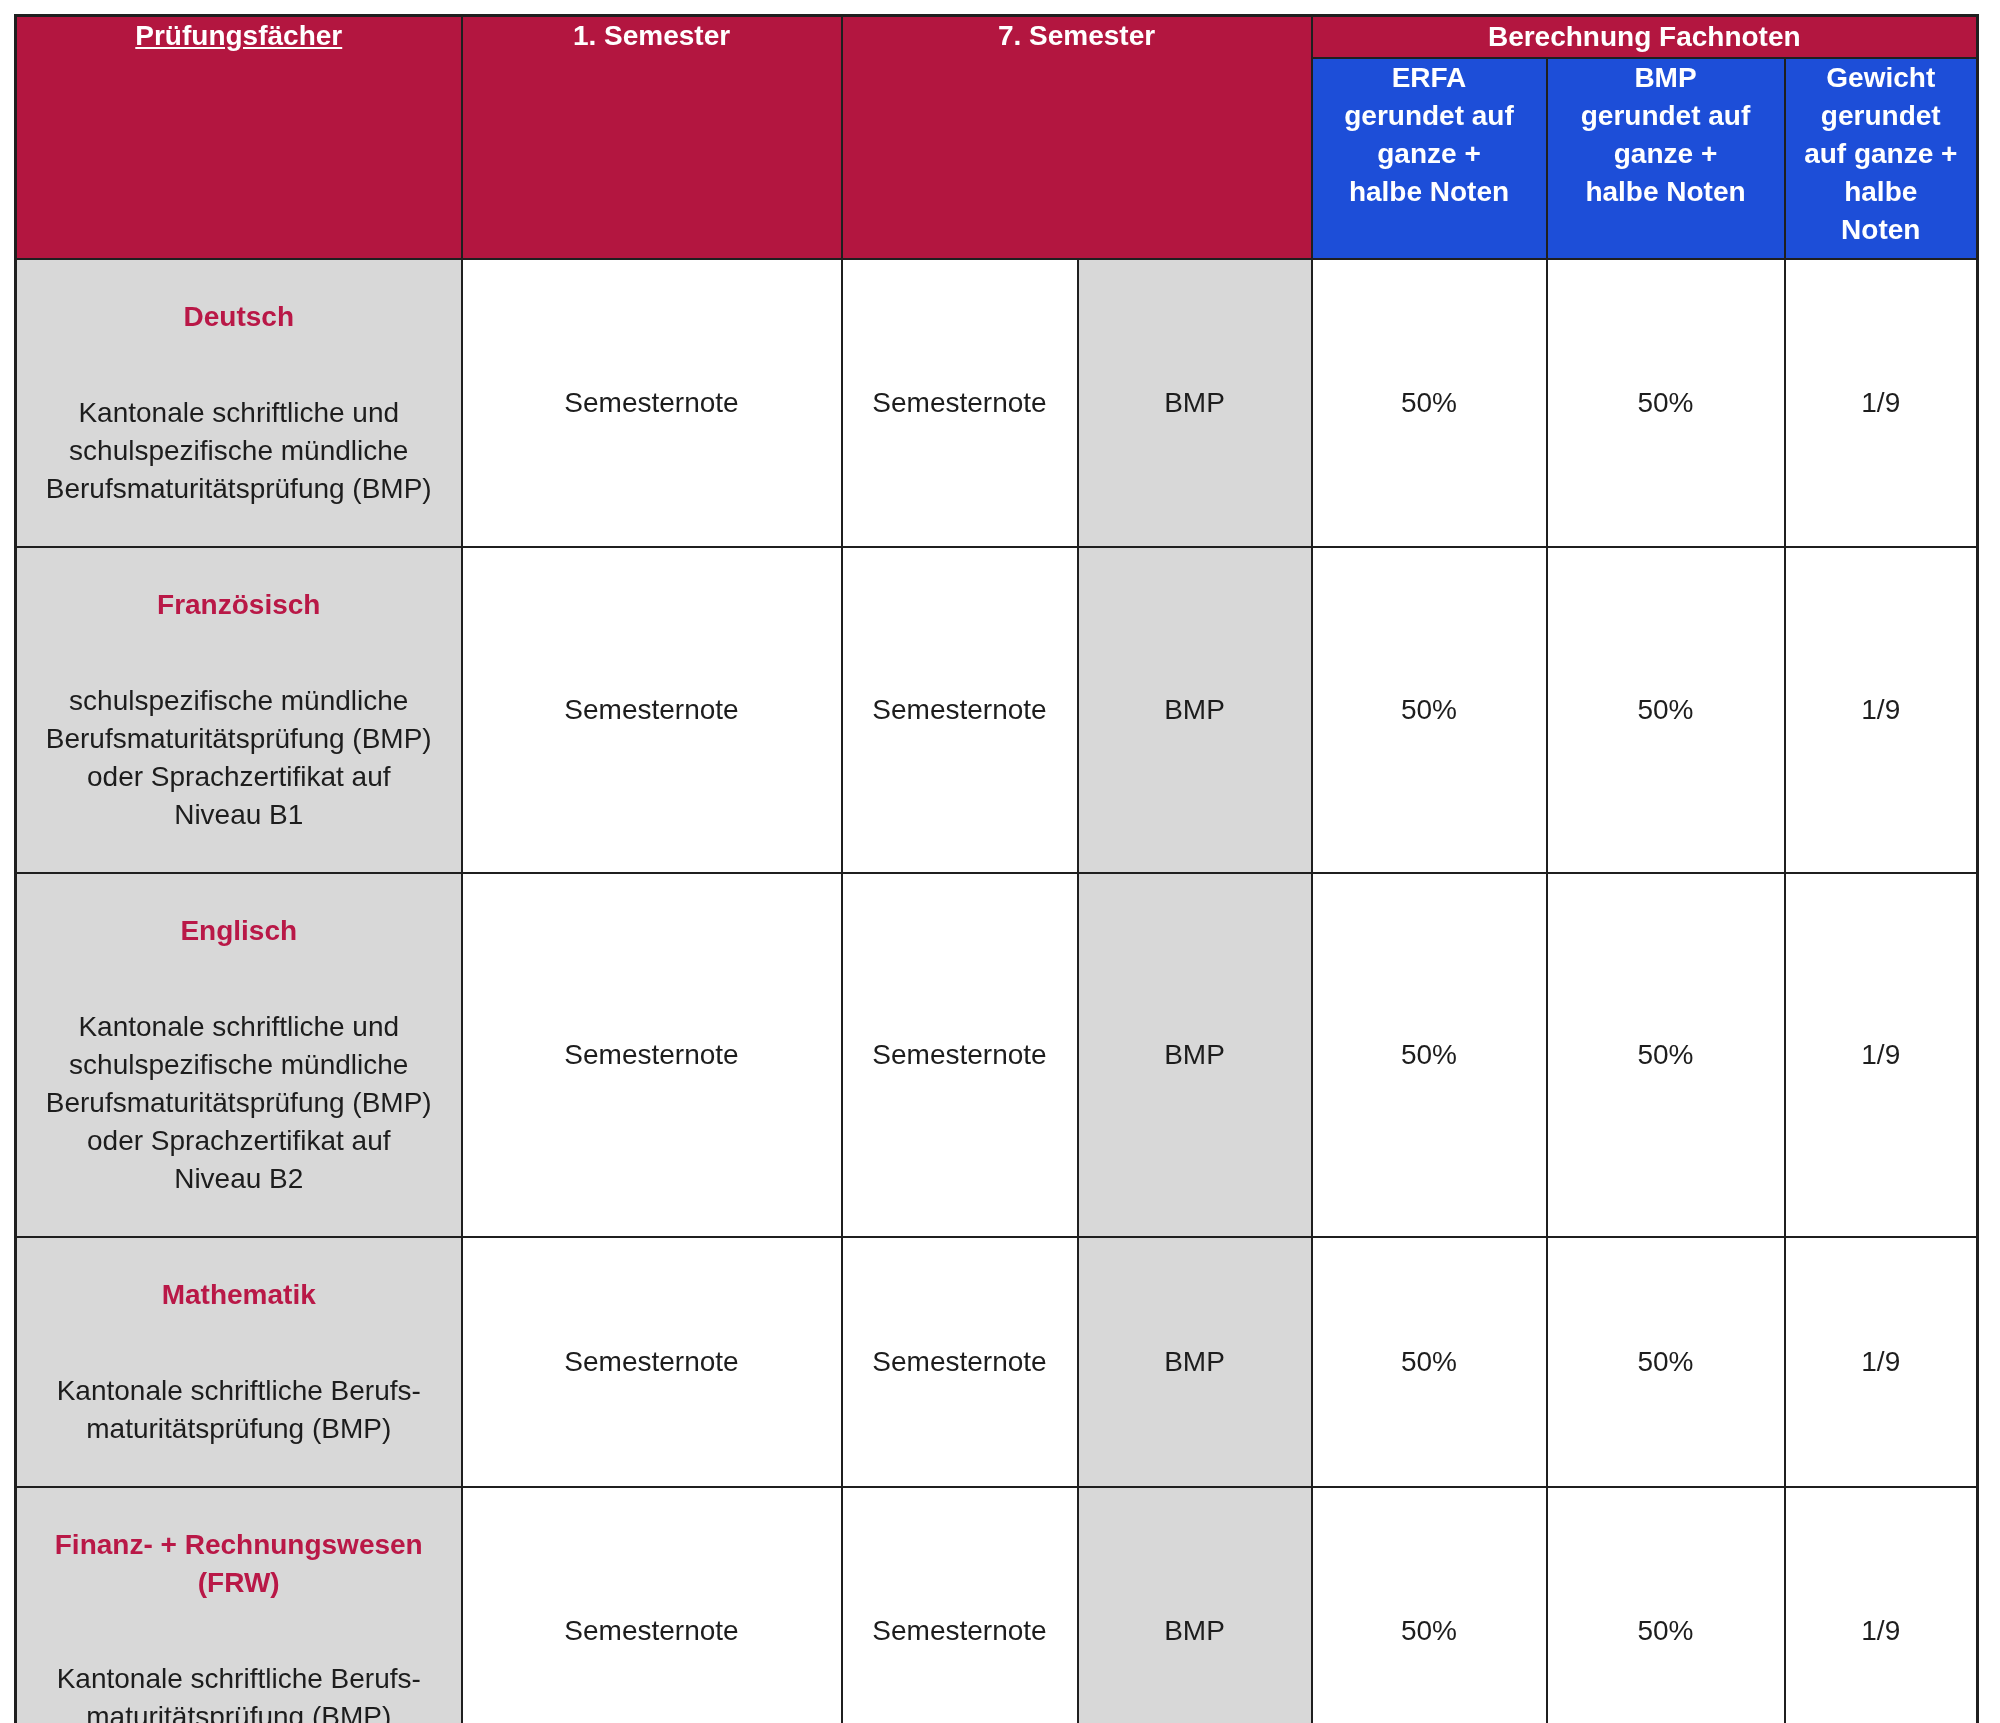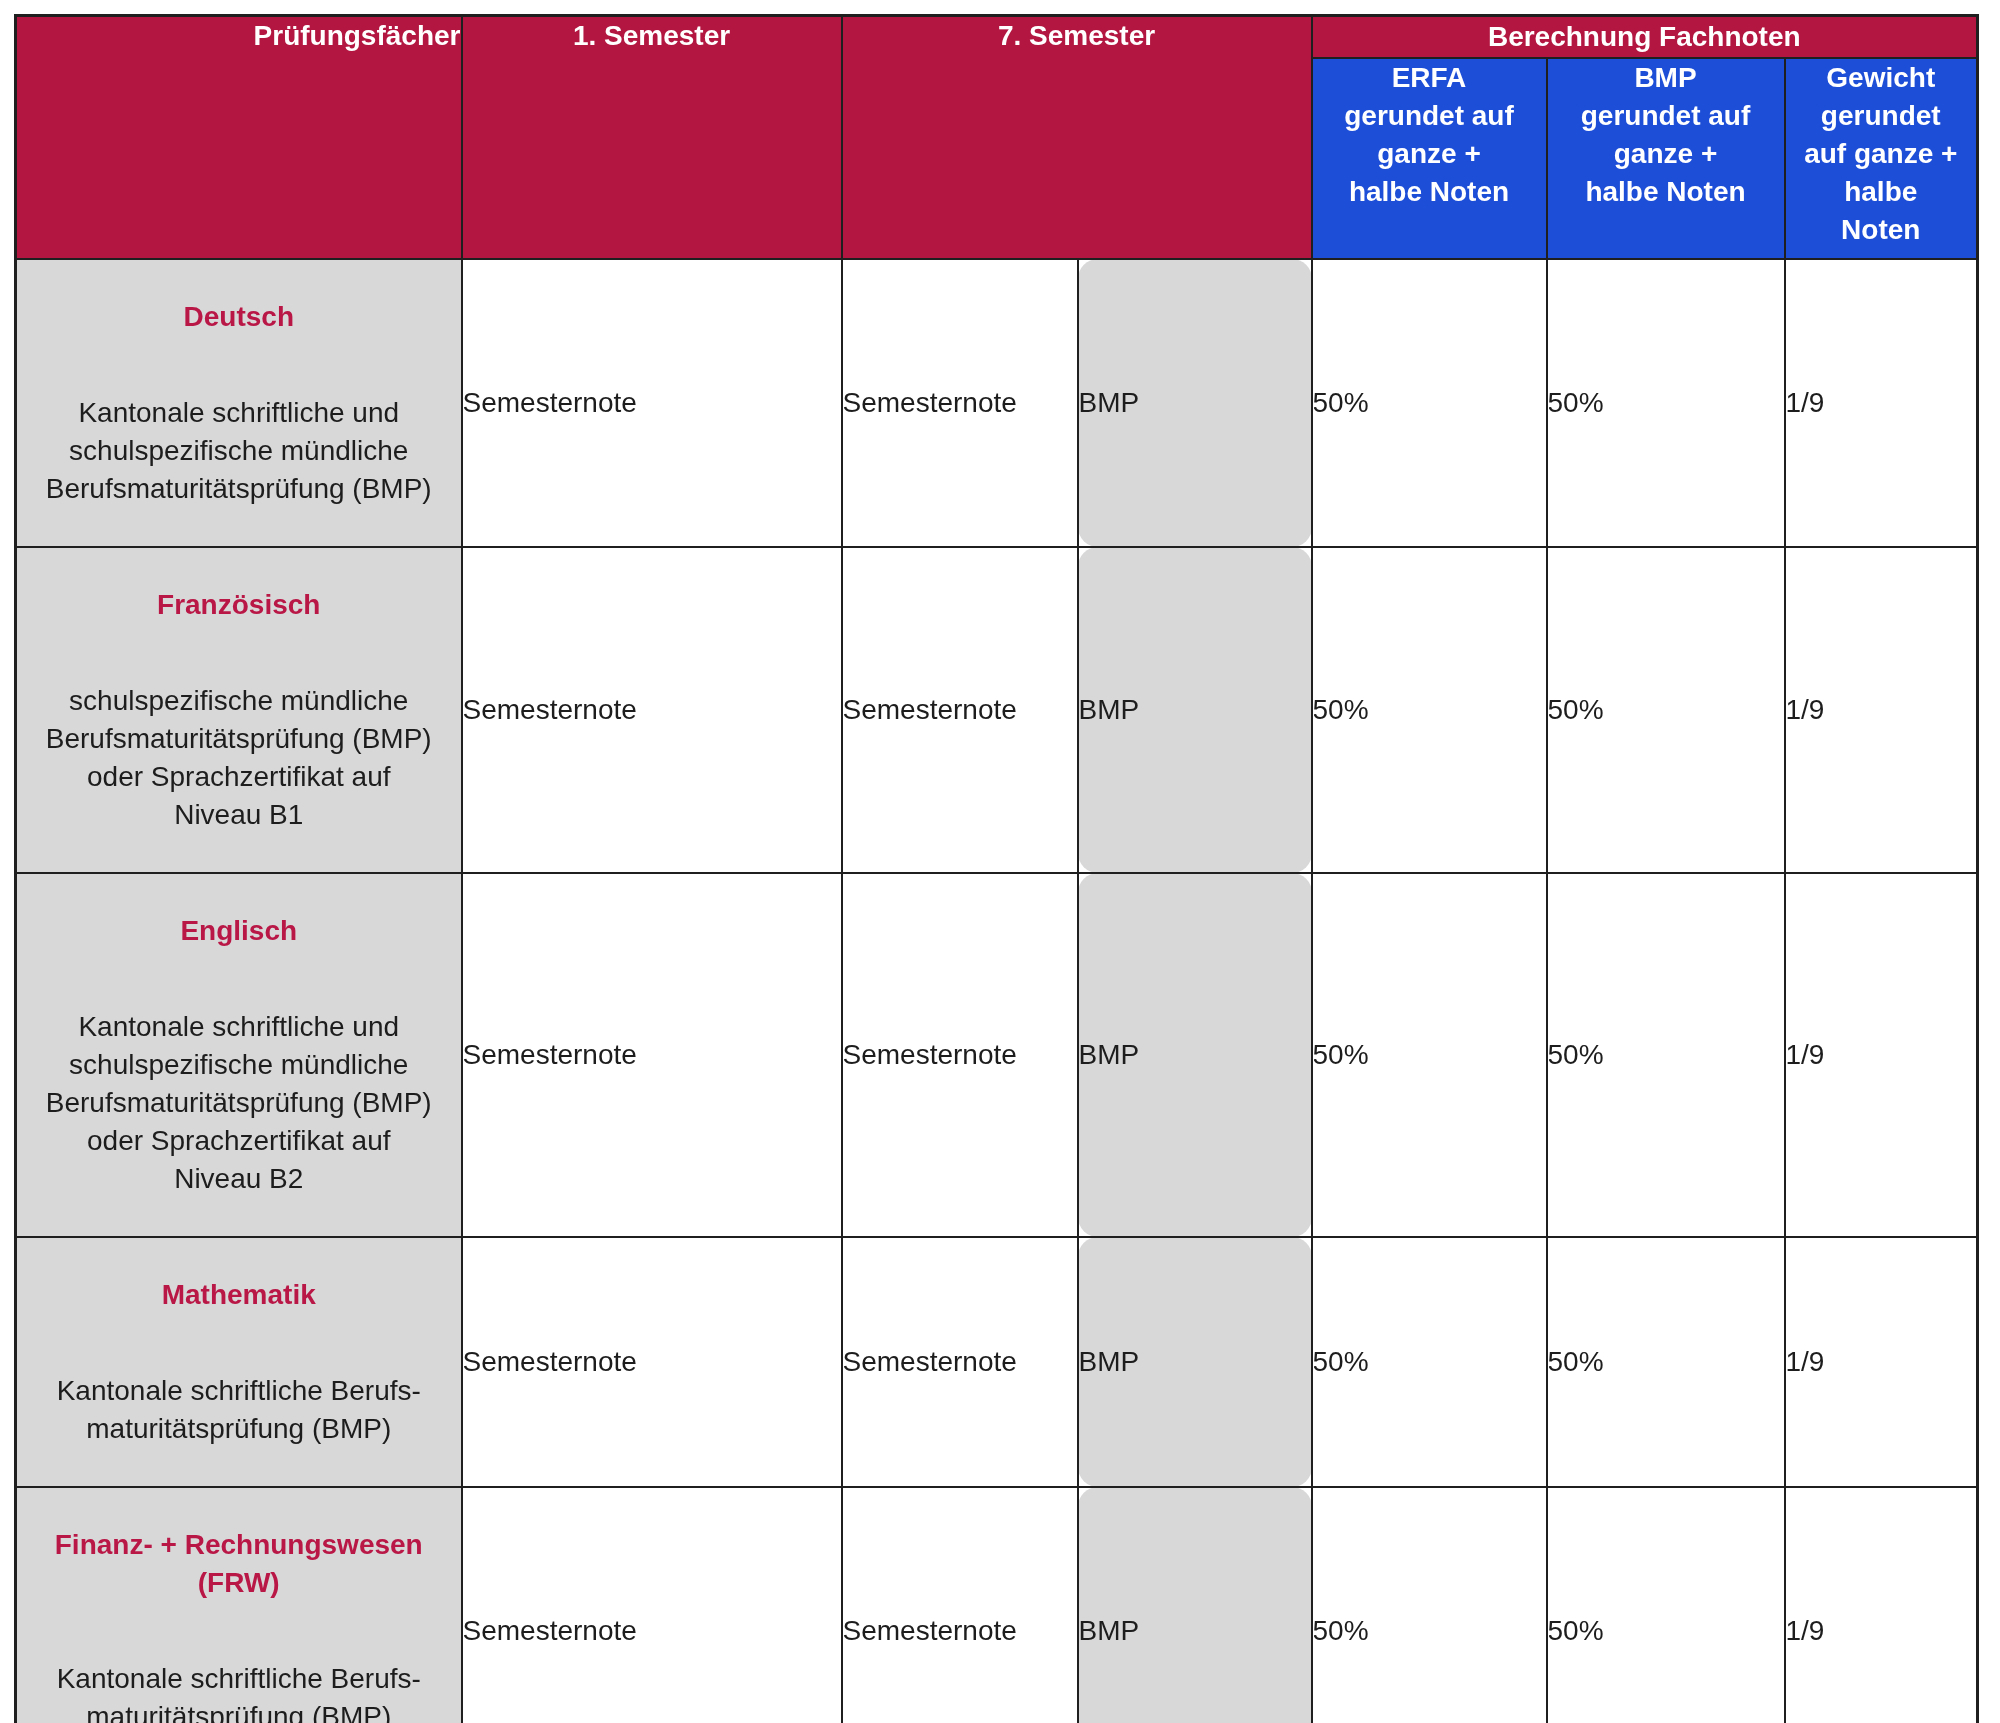--- a/index.html
+++ b/index.html
@@ -29,21 +29,21 @@
     overflow: hidden;
   }
   
   th.h-main {
     background: #b31640;
     color: #ffffff;
     font-weight: 700;
     vertical-align: top;
     padding-top: 4px;
   }
-  th.h-subjects { text-align: right; padding-left: 22px; }
+  th.h-subjects { text-align: center; padding-left: 22px; text-decoration: underline; }
   th.h-center { text-align: center; }
   th.h-strip {
     background: #b31640;
     color: #ffffff;
     font-weight: 700;
     text-align: center;
     vertical-align: middle;
     height: 40px;
   }
   th.h-sub {
@@ -59,22 +59,22 @@
   td.subject {
     background: #d8d8d8;
     vertical-align: top;
     text-align: center;
     padding: 4px 14px 8px 22px;
   }
   td.subject .title { color: #b91847; font-weight: 700; display: block; white-space: pre-line; }
   td.subject .desc  { color: #1d1d1d; display: block; white-space: pre-line; margin-top: 20px; }
   td.val {
     background: #ffffff;
+    text-align: center;
     vertical-align: middle;
-    border-radius: 20px;
   }
   td.val.gray { background: #d8d8d8; }
 </style>
 </head>
 <body>
 
 <div class="page">
   <table class="exam">
     <colgroup>
       <col style="width:446px">

